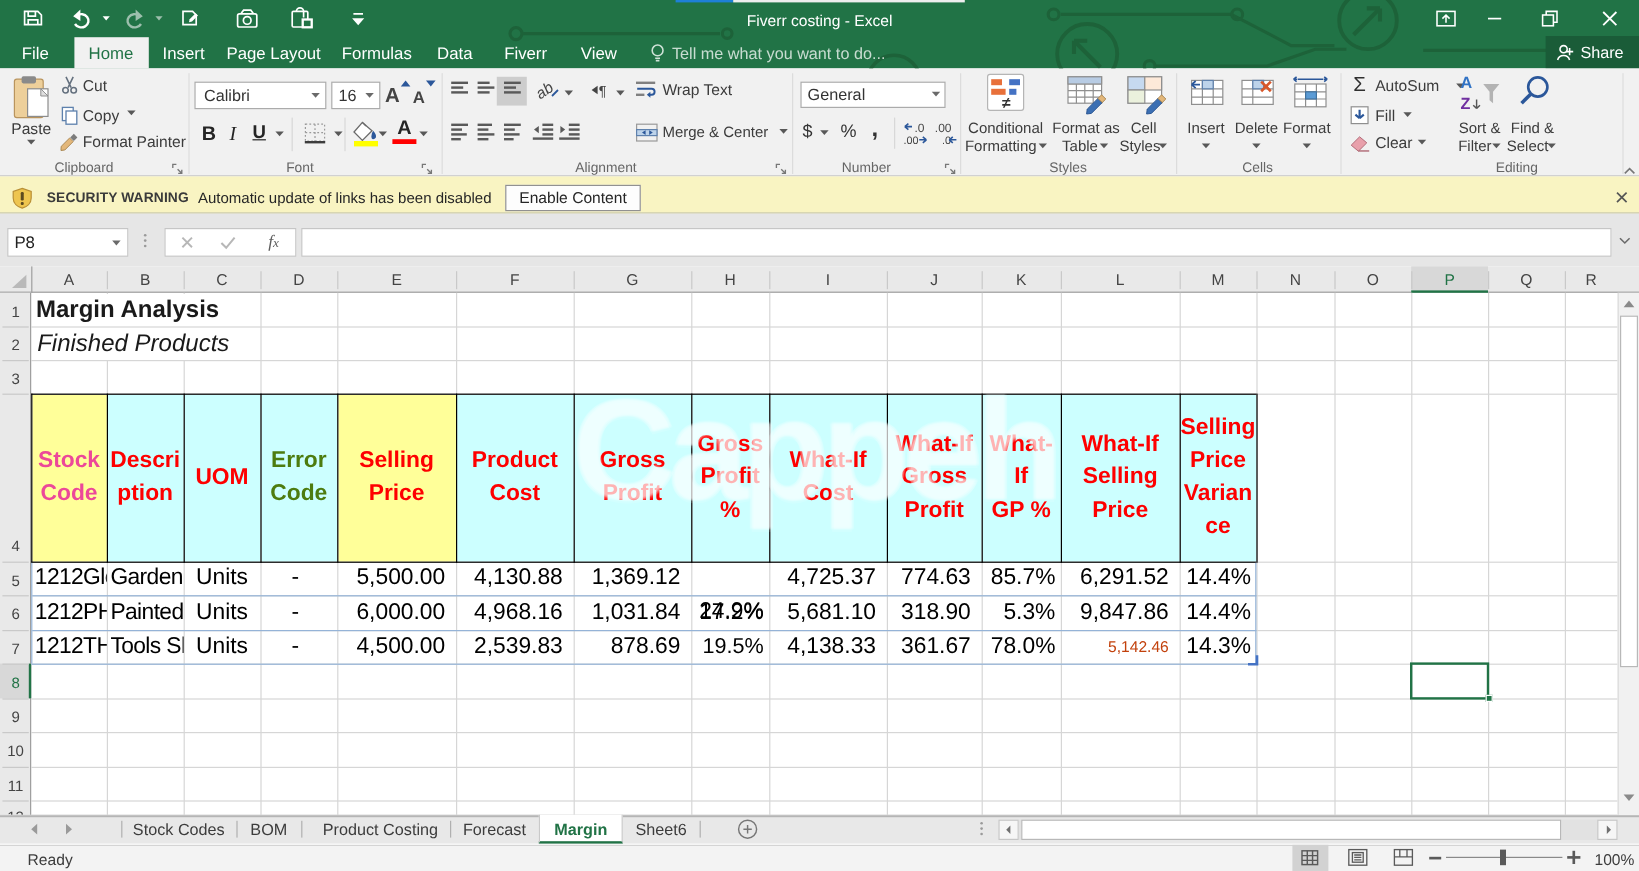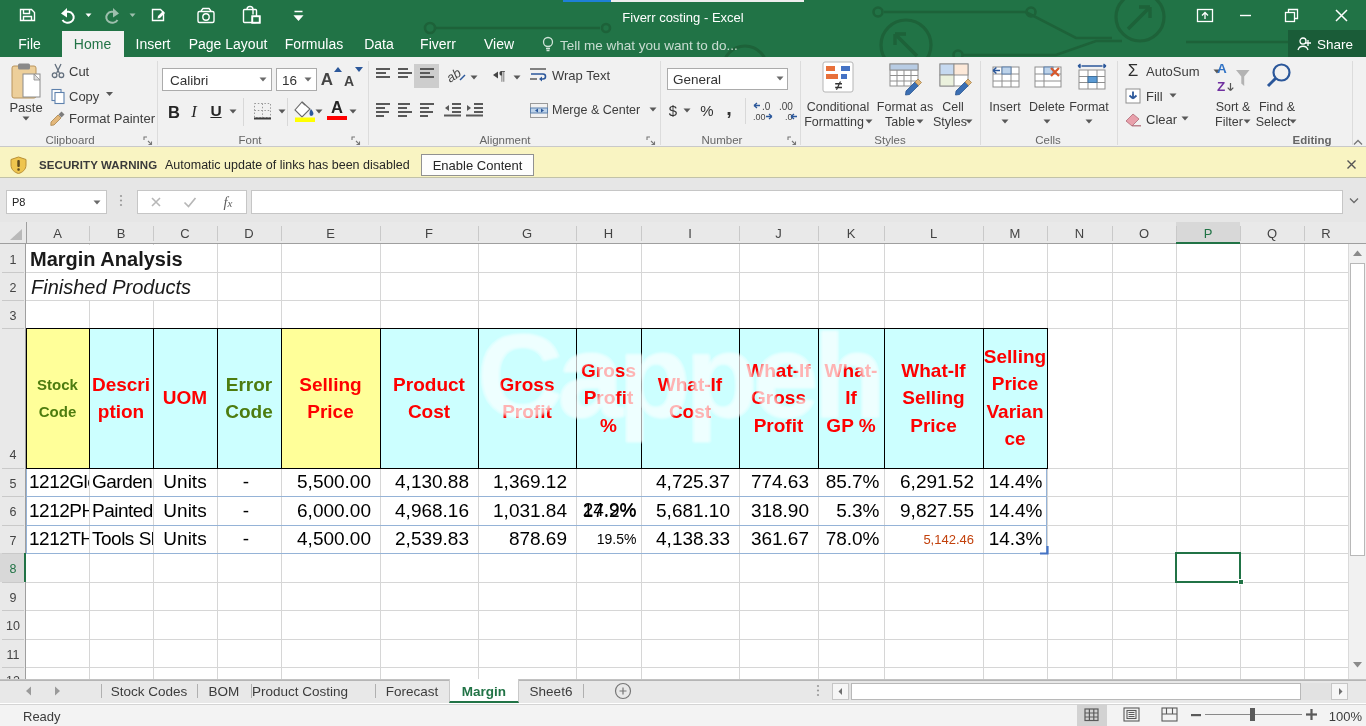--- a/index.html
+++ b/index.html
@@ -108,21 +108,21 @@
 <div style="left:800px;top:61px;width:1px;height:84px;background:#dcdcdc;"></div>
 <div style="left:980px;top:61px;width:1px;height:84px;background:#dcdcdc;"></div>
 <div style="left:1117px;top:61px;width:1px;height:84px;background:#dcdcdc;"></div>
 <div style="left:1352px;top:61px;width:1px;height:84px;background:#dcdcdc;"></div>
 <div style="left:70px;top:139.5px;transform:translate(-50%,-50%);font-size:11.5px;color:#666;white-space:nowrap;">Clipboard</div>
 <div style="left:250px;top:139.5px;transform:translate(-50%,-50%);font-size:11.5px;color:#666;white-space:nowrap;">Font</div>
 <div style="left:505px;top:139.5px;transform:translate(-50%,-50%);font-size:11.5px;color:#666;white-space:nowrap;">Alignment</div>
 <div style="left:722px;top:139.5px;transform:translate(-50%,-50%);font-size:11.5px;color:#666;white-space:nowrap;">Number</div>
 <div style="left:890px;top:139.5px;transform:translate(-50%,-50%);font-size:11.5px;color:#666;white-space:nowrap;">Styles</div>
 <div style="left:1048px;top:139.5px;transform:translate(-50%,-50%);font-size:11.5px;color:#666;white-space:nowrap;">Cells</div>
-<div style="left:1312px;top:139.5px;transform:translate(-50%,-50%);font-size:11.5px;color:#666;white-space:nowrap;font-weight:bold;">Editing</div>
+<div style="left:1264px;top:139.5px;transform:translate(-50%,-50%);font-size:11.5px;color:#666;white-space:nowrap;">Editing</div>
 <svg style="left:143px;top:136px" width="10" height="10" viewBox="0 0 10 10">
     <g stroke="#777" stroke-width="1.1" fill="none">
       <path d="M1 4 v-3 h3 M5 5 l3.4 3.4 M8.5 5.5 v3 h-3"></path>
     </g>
   </svg>
 <svg style="left:351px;top:136px" width="10" height="10" viewBox="0 0 10 10">
     <g stroke="#777" stroke-width="1.1" fill="none">
       <path d="M1 4 v-3 h3 M5 5 l3.4 3.4 M8.5 5.5 v3 h-3"></path>
     </g>
   </svg>
@@ -460,21 +460,21 @@
 </svg>
 <div style="left:39px;top:164.5px;transform:translate(0,-50%);font-size:11.5px;color:#3a3a3a;white-space:nowrap;font-weight:bold;letter-spacing:0.1px;">SECURITY WARNING</div>
 <div style="left:165px;top:164.5px;transform:translate(0,-50%);font-size:12.5px;color:#262626;white-space:nowrap;">Automatic update of links has been disabled</div>
 <div style="left:421px;top:154px;width:113px;height:21.5px;background:#fdfdfd;border:1px solid #919191;"></div>
 <div style="left:477.5px;top:164.5px;transform:translate(-50%,-50%);font-size:13px;color:#262626;white-space:nowrap;">Enable Content</div>
 <svg style="left:1345px;top:158px" width="13" height="13" viewBox="0 0 13 13">
     <path d="M2.5 2.5 l8 8 M10.5 2.5 l-8 8" stroke="#555" stroke-width="1.4"></path>
   </svg>
 <div style="left:0px;top:178px;width:1366px;height:44px;background:#e6e6e6;"></div>
 <div style="left:5.5px;top:189.5px;width:101px;height:24.5px;background:#fff;border:1px solid #c6c6c6;"></div>
-<div style="left:12px;top:201.5px;transform:translate(0,-50%);font-size:11px;color:#222;white-space:nowrap;">P8</div>
+<div style="left:12px;top:201.5px;transform:translate(0,-50%);font-size:14px;color:#222;white-space:nowrap;">P8</div>
 <svg style="left:92px;top:199px" width="10" height="7" viewBox="0 0 10 7">
     <path d="M1.5 1.5 h7 l-3.5 4 z" fill="#6a6a6a"></path>
   </svg>
 <svg style="left:118px;top:194px" width="6" height="16" viewBox="0 0 6 16">
     <g fill="#9a9a9a">
       <circle cx="3" cy="2" r="1.1"></circle>
       <circle cx="3" cy="6.5" r="1.1"></circle>
       <circle cx="3" cy="11" r="1.1"></circle>
     </g>
   </svg>
@@ -586,21 +586,21 @@
 <div style="left:26px;top:553px;width:1322px;height:1px;background:#d6d6d6;"></div>
 <div style="left:26px;top:581.5px;width:1322px;height:1px;background:#d6d6d6;"></div>
 <div style="left:26px;top:610px;width:1322px;height:1px;background:#d6d6d6;"></div>
 <div style="left:26px;top:638.5px;width:1322px;height:1px;background:#d6d6d6;"></div>
 <div style="left:26px;top:667px;width:1322px;height:1px;background:#d6d6d6;"></div>
 <div style="left:26px;top:678.5px;width:1322px;height:1px;background:#d6d6d6;"></div>
 <div style="left:0px;top:678.5px;width:1366px;height:1px;background:#c2c2c2;"></div>
 <div style="left:30px;top:258.5px;transform:translate(0,-50%);font-size:20px;color:#1a1a1a;white-space:nowrap;font-weight:bold;">Margin Analysis</div>
 <div style="left:31px;top:286.5px;transform:translate(0,-50%);font-size:20px;color:#1a1a1a;white-space:nowrap;font-style:italic;">Finished Products</div>
 <div style="left:27px;top:329px;width:62px;height:138.5px;background:#ffff99;"></div>
-<div style="left:57.5px;top:397.75px;transform:translate(-50%,-50%);font-size:15px;font-weight:bold;color:#4d7c0f;text-align:center;line-height:27.5px;white-space:nowrap;">
+<div style="left:57.5px;top:397.75px;transform:translate(-50%,-50%);font-size:19px;font-weight:bold;color:#ec4899;text-align:center;line-height:27.5px;white-space:nowrap;">
     <div style="position:static;">Stock</div>
     <div style="position:static;">Code</div>
   </div>
 <div style="left:90px;top:329px;width:63px;height:138.5px;background:#ccffff;"></div>
 <div style="left:121.0px;top:397.75px;transform:translate(-50%,-50%);font-size:19px;font-weight:bold;color:#fe0000;text-align:center;line-height:27.5px;white-space:nowrap;">
     <div style="position:static;">Descri</div>
     <div style="position:static;">ption</div>
   </div>
 <div style="left:154px;top:329px;width:63px;height:138.5px;background:#ccffff;"></div>
 <div style="left:185.0px;top:397.75px;transform:translate(-50%,-50%);font-size:19px;font-weight:bold;color:#fe0000;text-align:center;line-height:27.5px;white-space:nowrap;">
@@ -703,30 +703,30 @@
 <div style="left:92px;top:510.5px;width:61px;transform:translate(0,-50%);font-size:19px;letter-spacing:-0.5px;color:#000;white-space:nowrap;overflow:hidden;">Painted </div>
 <div style="left:185.0px;top:510.5px;transform:translate(-50%,-50%);font-size:19px;color:#000;white-space:nowrap;">Units</div>
 <div style="left:246.0px;top:510.5px;transform:translate(-50%,-50%);font-size:19px;color:#000;white-space:nowrap;">-</div>
 <div style="left:371px;top:510.5px;transform:translate(-100%,-50%);font-size:19px;color:#000;white-space:nowrap;">6,000.00</div>
 <div style="left:469px;top:510.5px;transform:translate(-100%,-50%);font-size:19px;color:#000;white-space:nowrap;">4,968.16</div>
 <div style="left:567px;top:510.5px;transform:translate(-100%,-50%);font-size:19px;color:#000;white-space:nowrap;">1,031.84</div>
 <div style="left:636.5px;top:510.5px;transform:translate(-100%,-50%);font-size:19px;color:#000;white-space:nowrap;">17.2%</div>
 <div style="left:730px;top:510.5px;transform:translate(-100%,-50%);font-size:19px;color:#000;white-space:nowrap;">5,681.10</div>
 <div style="left:809px;top:510.5px;transform:translate(-100%,-50%);font-size:19px;color:#000;white-space:nowrap;">318.90</div>
 <div style="left:879.5px;top:510.5px;transform:translate(-100%,-50%);font-size:19px;color:#000;white-space:nowrap;">5.3%</div>
-<div style="left:974px;top:510.5px;transform:translate(-100%,-50%);font-size:19px;color:#000;white-space:nowrap;">9,827.55</div>
+<div style="left:974px;top:510.5px;transform:translate(-100%,-50%);font-size:19px;color:#000;white-space:nowrap;">9,847.86</div>
 <div style="left:1042.5px;top:510.5px;transform:translate(-100%,-50%);font-size:19px;color:#000;white-space:nowrap;">14.4%</div>
 <div style="left:29px;top:538.75px;width:60px;transform:translate(0,-50%);font-size:19px;letter-spacing:-0.5px;color:#000;white-space:nowrap;overflow:hidden;">1212THo</div>
 <div style="left:92px;top:538.75px;width:61px;transform:translate(0,-50%);font-size:19px;letter-spacing:-0.5px;color:#000;white-space:nowrap;overflow:hidden;">Tools Sh</div>
 <div style="left:185.0px;top:538.75px;transform:translate(-50%,-50%);font-size:19px;color:#000;white-space:nowrap;">Units</div>
 <div style="left:246.0px;top:538.75px;transform:translate(-50%,-50%);font-size:19px;color:#000;white-space:nowrap;">-</div>
 <div style="left:371px;top:538.75px;transform:translate(-100%,-50%);font-size:19px;color:#000;white-space:nowrap;">4,500.00</div>
 <div style="left:469px;top:538.75px;transform:translate(-100%,-50%);font-size:19px;color:#000;white-space:nowrap;">2,539.83</div>
 <div style="left:567px;top:538.75px;transform:translate(-100%,-50%);font-size:19px;color:#000;white-space:nowrap;">878.69</div>
-<div style="left:636.5px;top:538.75px;transform:translate(-100%,-50%);font-size:14px;color:#000;white-space:nowrap;">19.5%</div>
+<div style="left:636.5px;top:538.75px;transform:translate(-100%,-50%);font-size:18px;color:#000;white-space:nowrap;">19.5%</div>
 <div style="left:730px;top:538.75px;transform:translate(-100%,-50%);font-size:19px;color:#000;white-space:nowrap;">4,138.33</div>
 <div style="left:809px;top:538.75px;transform:translate(-100%,-50%);font-size:19px;color:#000;white-space:nowrap;">361.67</div>
 <div style="left:879.5px;top:538.75px;transform:translate(-100%,-50%);font-size:19px;color:#000;white-space:nowrap;">78.0%</div>
 <div style="left:974px;top:538.75px;transform:translate(-100%,-50%);font-size:13px;color:#c2410c;white-space:nowrap;">5,142.46</div>
 <div style="left:1042.5px;top:538.75px;transform:translate(-100%,-50%);font-size:19px;color:#000;white-space:nowrap;">14.3%</div>
 <div style="left:477px;top:307px;">
     <div style="left:0px;top:0px;font-size:119px;font-weight:bold;color:rgba(255,255,255,0.13);letter-spacing:-5.5px;white-space:nowrap;">Cappeh</div>
     <div style="left:1.7px;top:0px;font-size:119px;font-weight:bold;color:rgba(255,255,255,0.13);letter-spacing:-5.5px;white-space:nowrap;">Cappeh</div>
     <div style="left:-1.7px;top:0px;font-size:119px;font-weight:bold;color:rgba(255,255,255,0.13);letter-spacing:-5.5px;white-space:nowrap;">Cappeh</div>
     <div style="left:0px;top:1.7px;font-size:119px;font-weight:bold;color:rgba(255,255,255,0.13);letter-spacing:-5.5px;white-space:nowrap;">Cappeh</div>
@@ -748,21 +748,21 @@
   </svg>
 <div style="left:0px;top:679.5px;width:1366px;height:23.5px;background:#e8e8e8;border-top:1px solid #b5b5b5;"></div>
 <svg style="left:22px;top:685px" width="14" height="12" viewBox="0 0 14 12">
     <path d="M9 1.5 L4 6 l5 4.5 z" fill="#9a9a9a"></path>
   </svg>
 <svg style="left:50px;top:685px" width="14" height="12" viewBox="0 0 14 12">
     <path d="M5 1.5 L10 6 l-5 4.5 z" fill="#9a9a9a"></path>
   </svg>
 <div style="left:149.0px;top:691px;transform:translate(-50%,-50%);font-size:13.5px;color:#3c3c3c;white-space:nowrap;">Stock Codes</div>
 <div style="left:224.0px;top:691px;transform:translate(-50%,-50%);font-size:13.5px;color:#3c3c3c;white-space:nowrap;">BOM</div>
-<div style="left:300px;top:691px;transform:translate(-50%,-50%);font-size:13.5px;color:#3c3c3c;white-space:nowrap;">Product Costing</div>
+<div style="left:317px;top:691px;transform:translate(-50%,-50%);font-size:13.5px;color:#3c3c3c;white-space:nowrap;">Product Costing</div>
 <div style="left:412.0px;top:691px;transform:translate(-50%,-50%);font-size:13.5px;color:#3c3c3c;white-space:nowrap;">Forecast</div>
 <div style="left:551.0px;top:691px;transform:translate(-50%,-50%);font-size:13.5px;color:#3c3c3c;white-space:nowrap;">Sheet6</div>
 <div style="left:101px;top:684px;width:1px;height:14px;background:#b0b0b0;"></div>
 <div style="left:197px;top:684px;width:1px;height:14px;background:#b0b0b0;"></div>
 <div style="left:251px;top:684px;width:1px;height:14px;background:#b0b0b0;"></div>
 <div style="left:375px;top:684px;width:1px;height:14px;background:#b0b0b0;"></div>
 <div style="left:583px;top:684px;width:1px;height:14px;background:#b0b0b0;"></div>
 <div style="left:449px;top:679px;width:70px;height:24px;background:#fff;border-left:1px solid #c9c9c9;border-right:1px solid #c9c9c9;border-bottom:2.5px solid #217346;"></div>
 <div style="left:484px;top:690.5px;transform:translate(-50%,-50%);font-size:13.5px;color:#217346;white-space:nowrap;font-weight:bold;">Margin</div>
 <svg style="left:614px;top:682px" width="18" height="18" viewBox="0 0 18 18">

